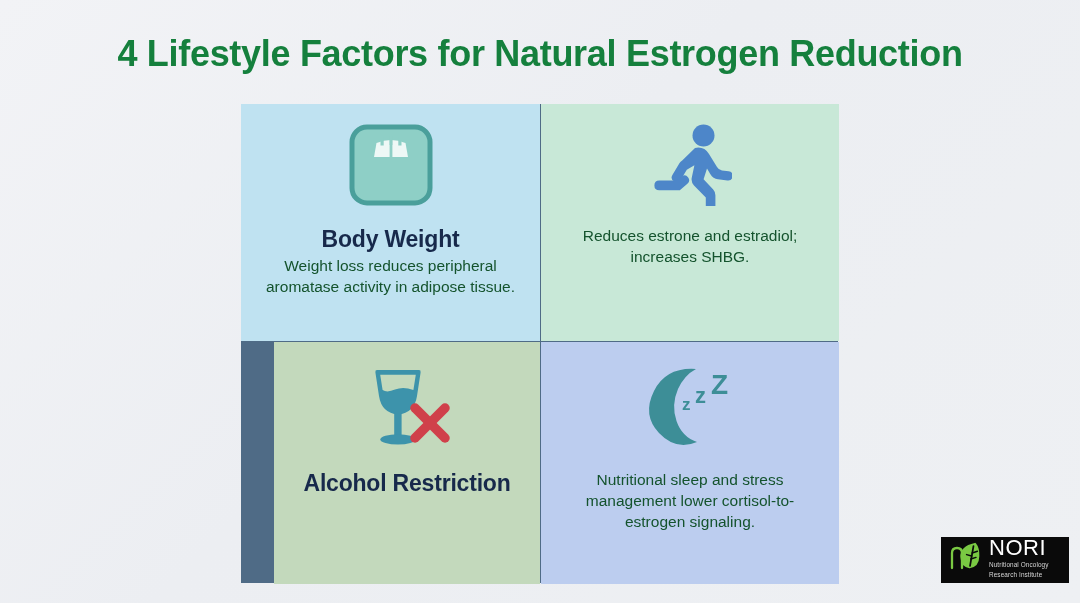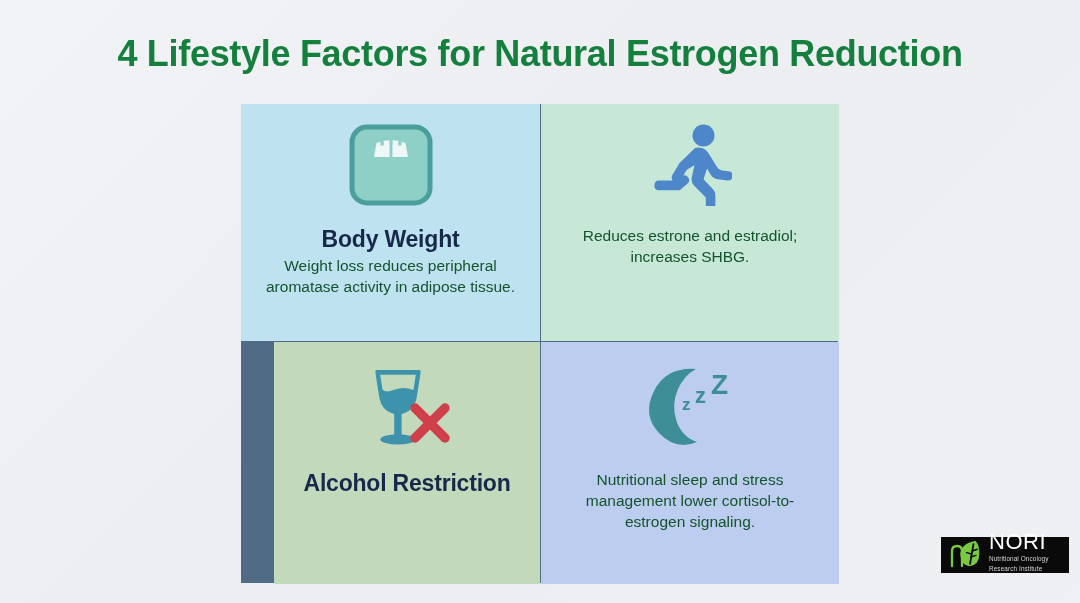--- a/index.html
+++ b/index.html
@@ -86,24 +86,24 @@
     margin: 0;
     max-width: 262px;
   }
 
   
   .nori-logo {
     position: absolute;
     left: 941px;
     top: 537px;
     width: 128px;
-    height: 36px;
+    height: 46px;
     background: #0a0a0a;
     display: flex;
-    align-items: flex-end;
+    align-items: flex-start;
     padding-left: 5px;
     box-sizing: border-box;
   }
   .nori-mark {
     width: 38px;
     height: 38px;
     flex: 0 0 38px;
     display: flex;
     align-items: center;
     justify-content: center;

